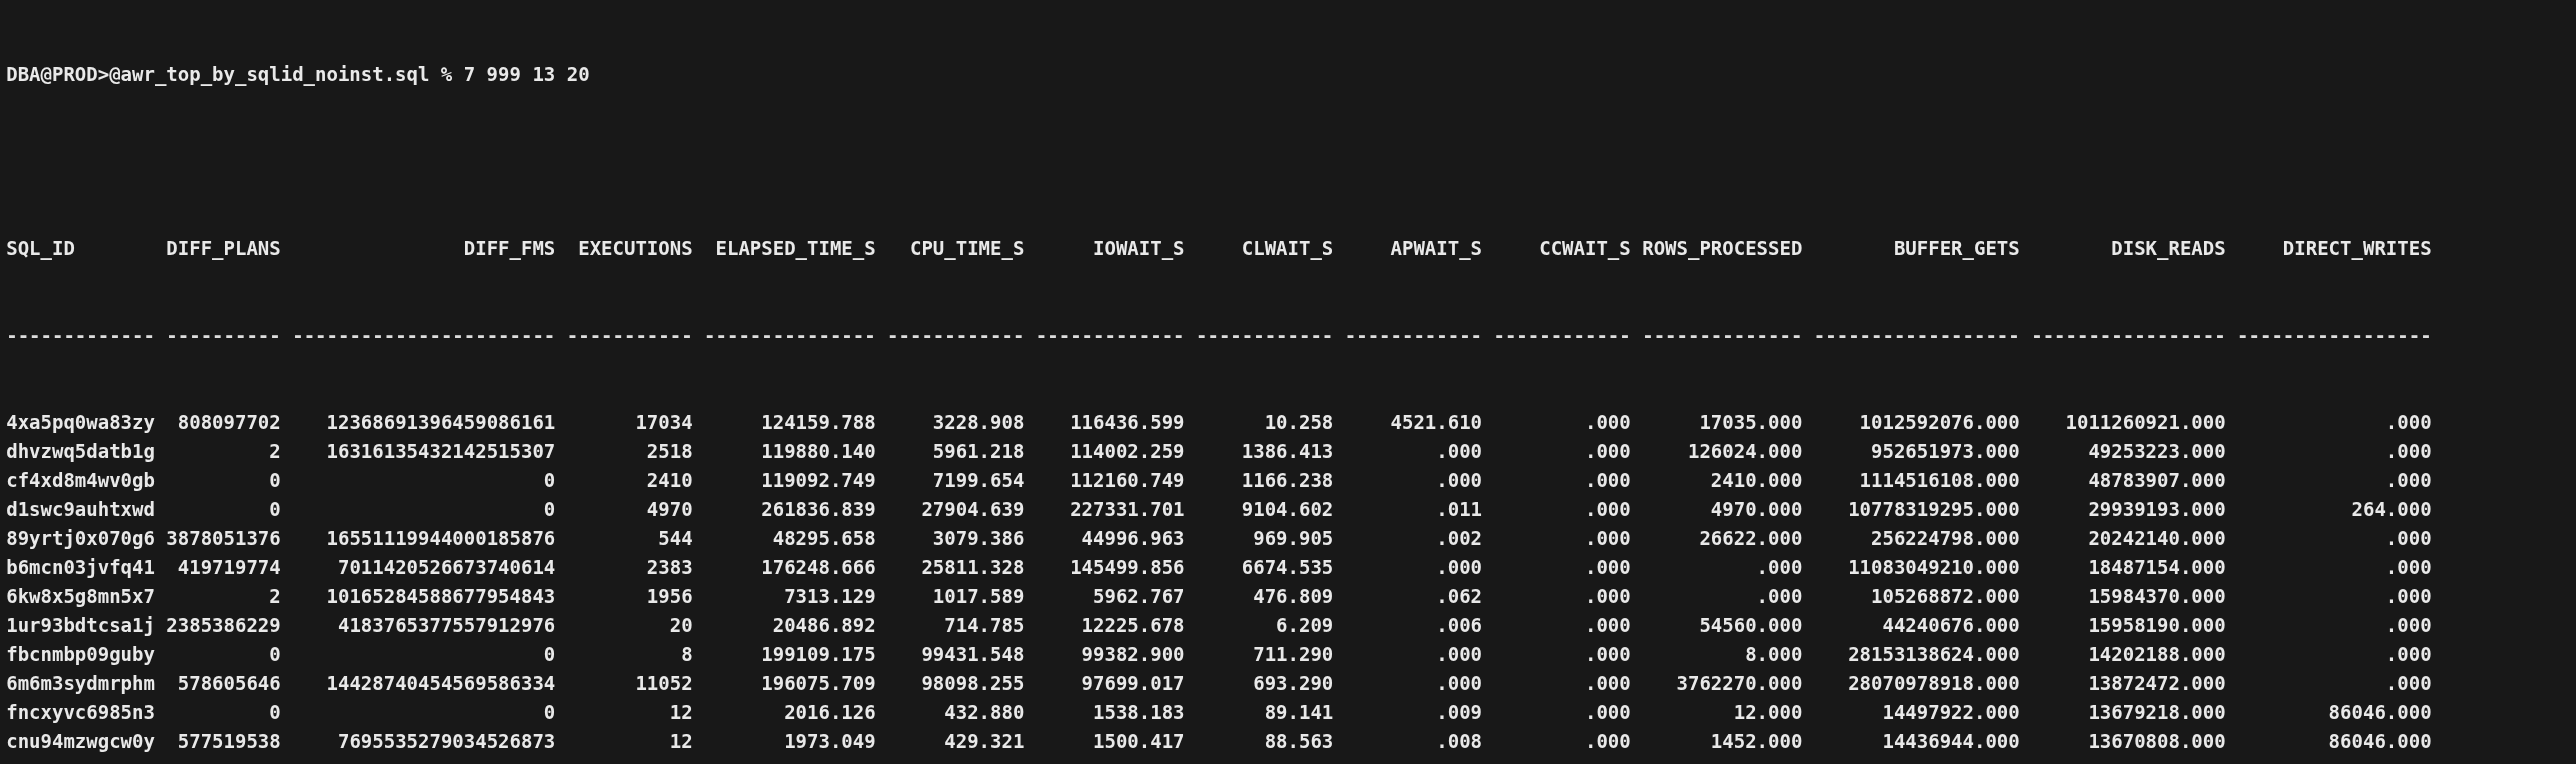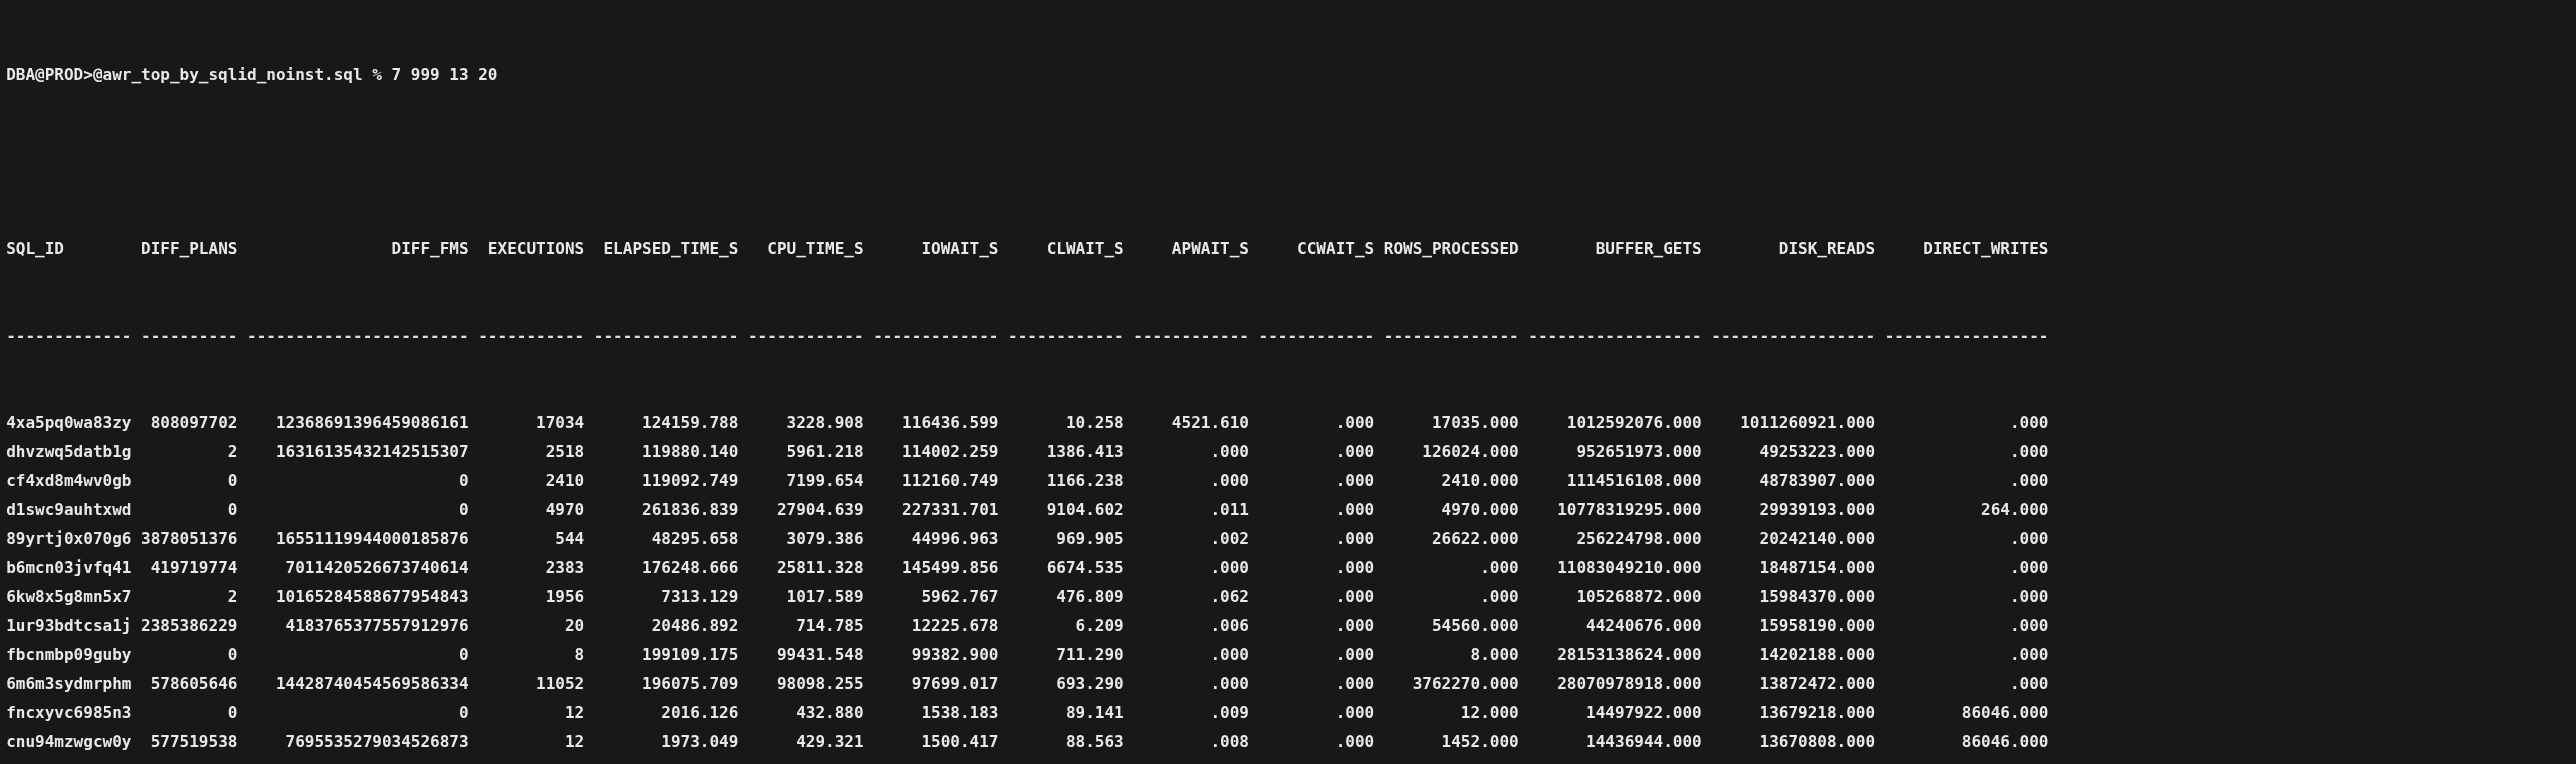--- a/index.html
+++ b/index.html
@@ -11,21 +11,21 @@
     height: 765px;
     background: #181818;
     overflow: hidden;
   }
   .terminal {
     width: 100%;
     height: 100%;
     box-sizing: border-box;
     padding: 2.3px 0 0 6.2px;
     font-family: "DejaVu Sans Mono", "Liberation Mono", monospace;
-    font-size: 16px;
+    font-size: 19px;
     font-weight: 700;
     line-height: 29px;
     color: #e9e9e9;
     white-space: pre;
   }
   .line {
     height: 29px;
     white-space: pre;
   }
   .sep {

